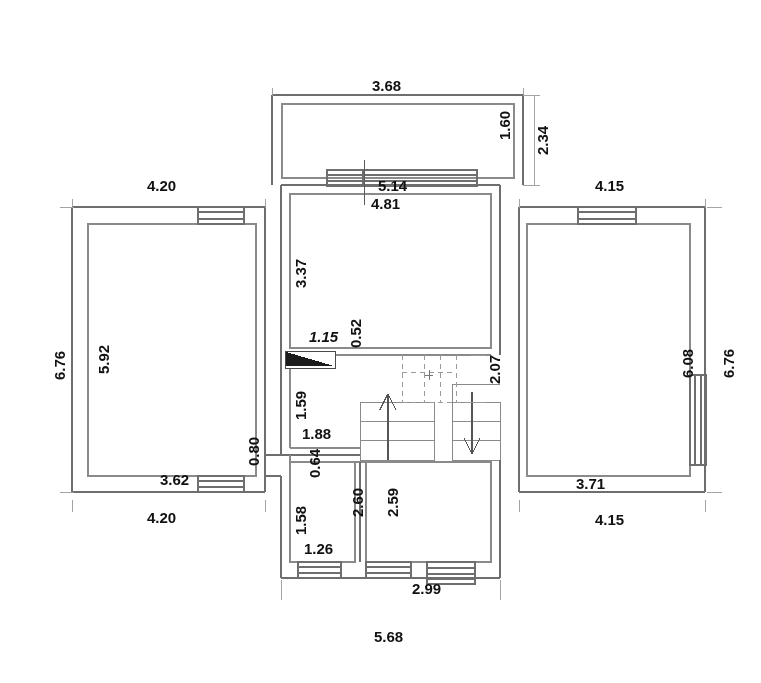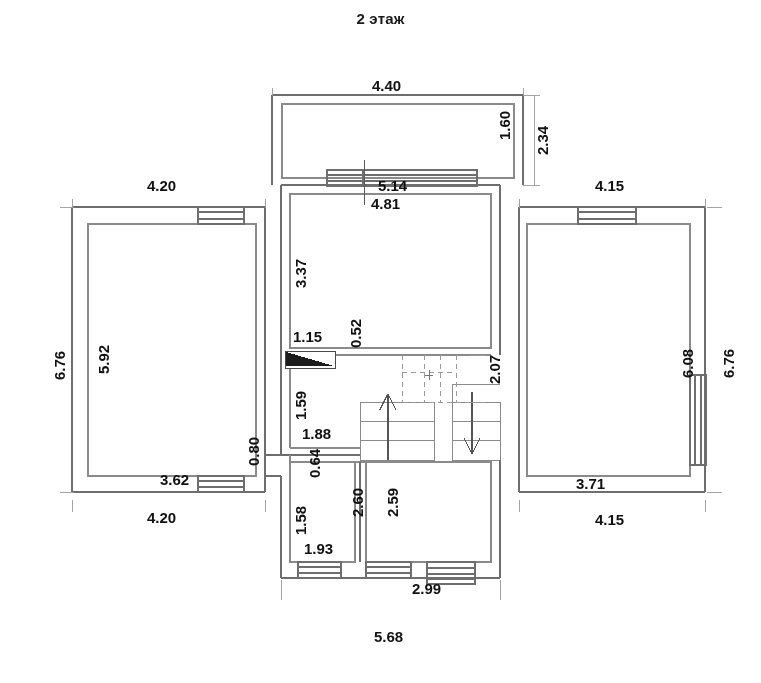--- a/index.html
+++ b/index.html
@@ -47,21 +47,20 @@
   .dim-label.vert {
     transform-origin: left top;
     transform: rotate(-90deg);
   }
 </style>
 </head>
 <body>
 
 <div id="plan-root">
 
-  <div id="plan-title">2 этаж</div>
 
   <svg id="plan-svg" width="761" height="683" viewBox="0 0 761 683">
 
     <g fill="none" stroke="#8a8a8a" stroke-width="1.2" shape-rendering="crispEdges">
 
       <g>
         <path d="M272,95 L523,95 L523,185 " stroke="#6e6e6e" stroke-width="1.4"></path>
         <path d="M272,95 L272,185" stroke="#6e6e6e" stroke-width="1.4"></path>
 
         <path d="M282,104 L514,104 L514,178 L282,178 Z" stroke="#8a8a8a" stroke-width="1.1"></path>
@@ -252,41 +251,41 @@
         <path d="M500,580 L500,600"></path>
       </g>
 
       <g stroke="#8a8a8a" stroke-width="1.1">
         <path d="M290,455 L290,462"></path>
       </g>
 
     </g>
   </svg>
 
-  <div class="dim-label" style="left:372px; top:78px;">4.40</div>
+  <div class="dim-label" style="left:372px; top:78px;">3.68</div>
 
   <div class="dim-label vert" style="left:497px; top:140px;">1.60</div>
 
   <div class="dim-label vert" style="left:535px; top:155px;">2.34</div>
 
   <div class="dim-label" style="left:378px; top:150px;margin-top:28px;">5.14</div>
 
   <div class="dim-label" style="left:371px; top:196px;">4.81</div>
 
   <div class="dim-label" style="left:147px; top:178px;">4.20</div>
 
   <div class="dim-label" style="left:595px; top:178px;">4.15</div>
 
   <div class="dim-label vert" style="left:52px; top:380px;">6.76</div>
 
   <div class="dim-label vert" style="left:96px; top:374px;">5.92</div>
 
   <div class="dim-label vert" style="left:293px; top:288px;">3.37</div>
 
-  <div class="dim-label" style="left:293px; top:329px;">1.15</div>
+  <div class="dim-label" style="left:309px; top:329px;font-style:italic;">1.15</div>
 
   <div class="dim-label vert" style="left:348px; top:348px;">0.52</div>
 
   <div class="dim-label vert" style="left:293px; top:420px;">1.59</div>
 
   <div class="dim-label" style="left:302px; top:426px;">1.88</div>
 
   <div class="dim-label vert" style="left:487px; top:384px;">2.07</div>
 
   <div class="dim-label" style="left:160px; top:472px;">3.62</div>
@@ -296,21 +295,21 @@
   <div class="dim-label vert" style="left:246px; top:466px;">0.80</div>
 
   <div class="dim-label vert" style="left:307px; top:478px;">0.64</div>
 
   <div class="dim-label vert" style="left:293px; top:535px;">1.58</div>
 
   <div class="dim-label vert" style="left:350px; top:517px;">2.60</div>
 
   <div class="dim-label vert" style="left:385px; top:517px;">2.59</div>
 
-  <div class="dim-label" style="left:304px; top:541px;">1.93</div>
+  <div class="dim-label" style="left:304px; top:541px;">1.26</div>
 
   <div class="dim-label" style="left:412px; top:541px;margin-top:40px;">2.99</div>
 
   <div class="dim-label" style="left:374px; top:589px;margin-top:40px;">5.68</div>
 
   <div class="dim-label vert" style="left:680px; top:378px;">6.08</div>
 
   <div class="dim-label vert" style="left:721px; top:378px;">6.76</div>
 
   <div class="dim-label" style="left:576px; top:476px;">3.71</div>

